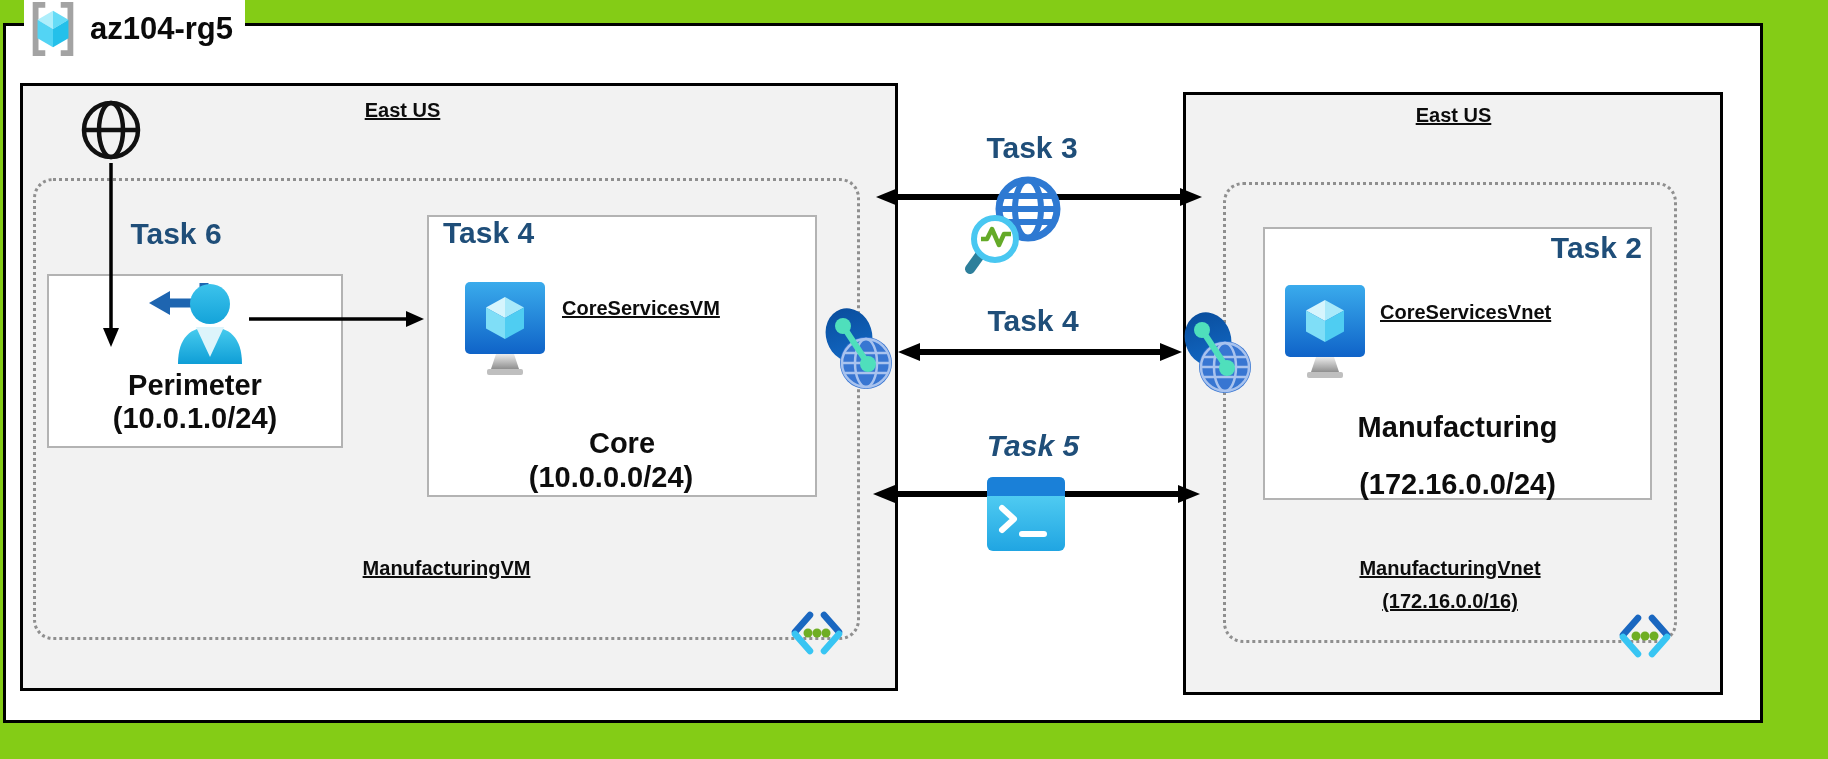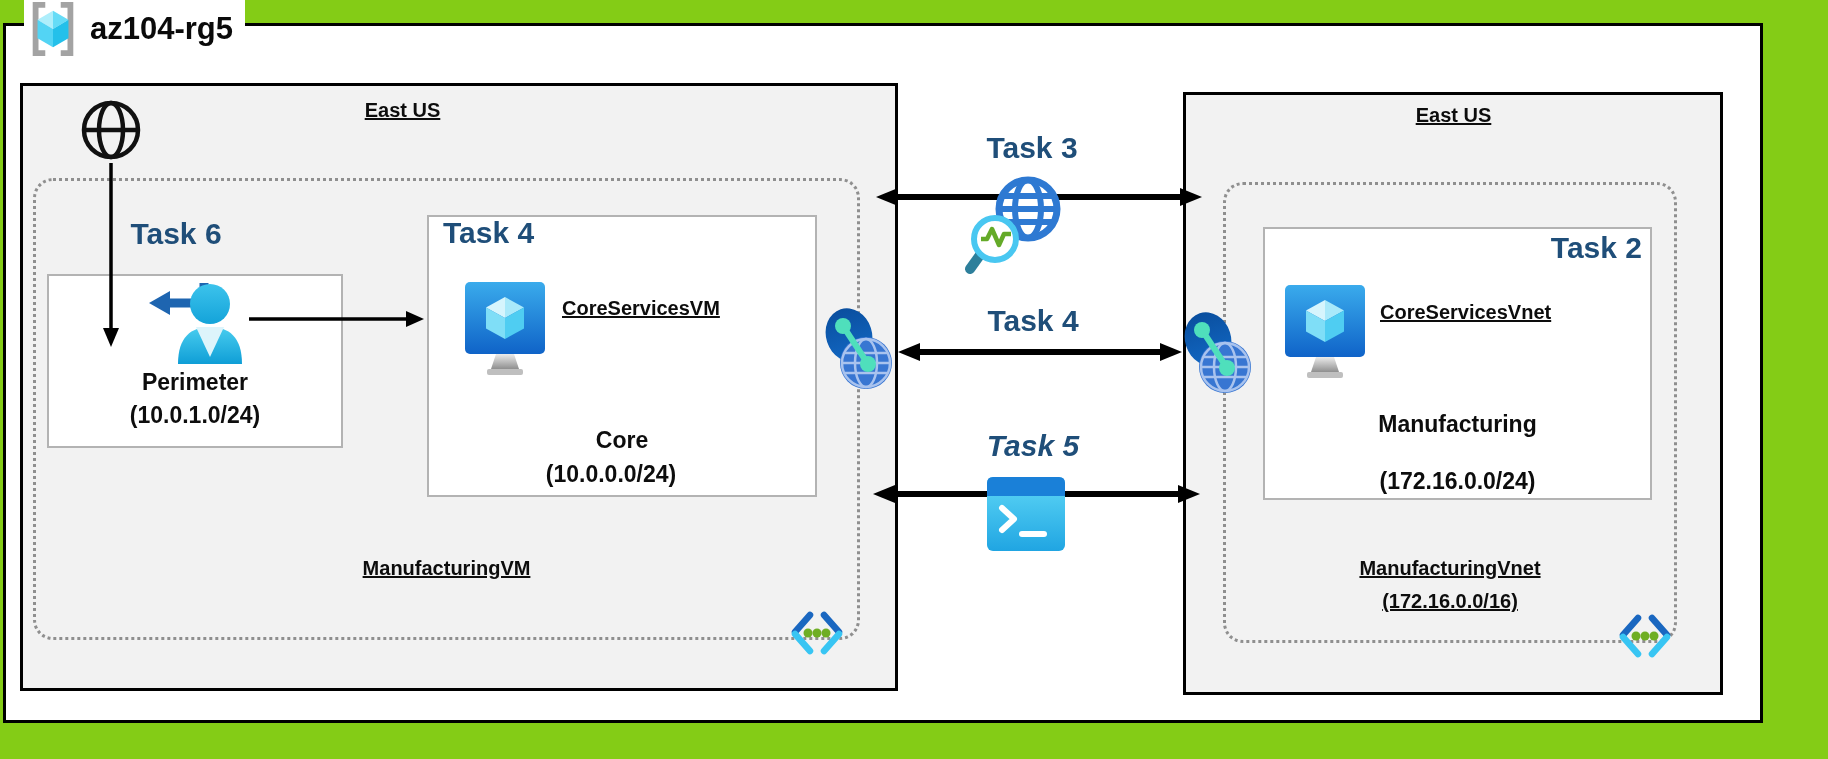--- a/index.html
+++ b/index.html
@@ -5,21 +5,21 @@
   html,body{margin:0;padding:0;background:#fff;}
   .canvas{position:relative;width:1828px;height:759px;background:#84cc16;
           font-family:"Liberation Sans",sans-serif;font-weight:bold;color:#0d0d0d;overflow:hidden;}
   .abs{position:absolute;}
   .outer{border:3px solid #000;background:#fff;}
   .region{background:#f2f2f2;border:3px solid #000;box-sizing:border-box;}
   .vnet{border:3px dotted #8f8f8f;border-radius:20px;box-sizing:border-box;}
   .whitebox{background:#fff;border:2px solid #b3b3b3;box-sizing:border-box;}
   .tasklabel{color:#1f4e79;font-size:30px;white-space:nowrap;}
   .t30{font-size:20px;white-space:nowrap;text-decoration:underline;}
-  .t29{font-size:23px;white-space:nowrap;}
+  .t29{font-size:29px;white-space:nowrap;}
   .ctr{text-align:center;}
   .rglabel{display:flex;align-items:center;gap:8px;background:#fff;padding:0 12px 0 0;}
   .rgtext{font-size:31px;color:#0a0a0a;white-space:nowrap;}
   svg{display:block;}
 </style>
 </head>
 <body>
 
 <div class="canvas">
 

